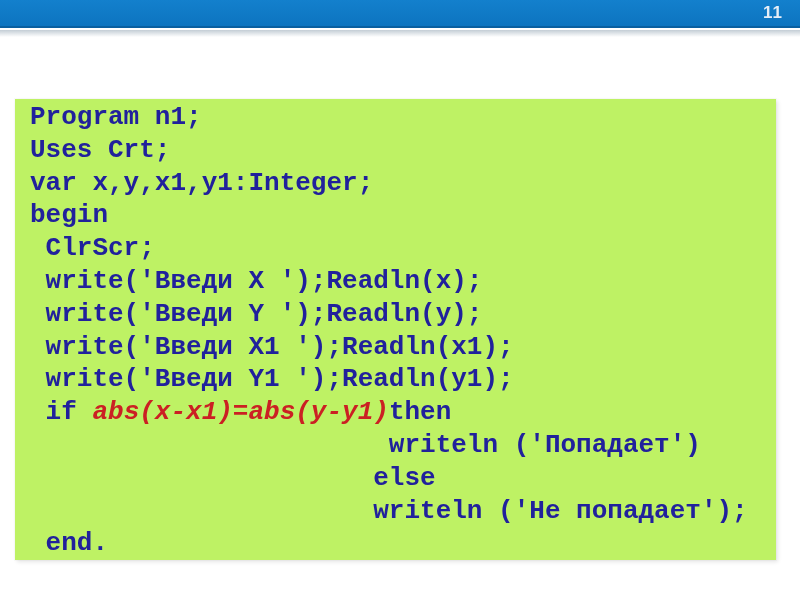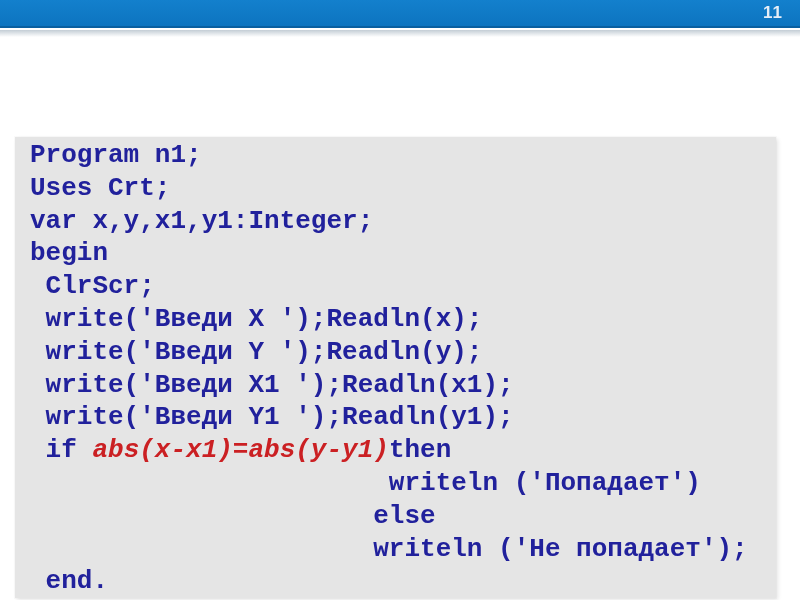--- a/index.html
+++ b/index.html
@@ -24,23 +24,22 @@
   .slide-number {
     position: absolute; top: 3px; right: 17px;
     font-size: 17px; font-weight: bold; color: #e6eef7;
     letter-spacing: 1px;
   }
 
   
   .code-panel {
     position: absolute; left: 15px; top: 99px;
     width: 761px; height: 461px;
-    background: #e5e5e5;
+    background: #bef264;
     box-shadow: 2px 2px 4px rgba(0,0,0,0.10), 0 0 0 1px rgba(0,0,0,0.02);
-    margin-top: 38px;
   }
   .code-block {
     padding: 2px 0 0 15px;
     font-family: "Liberation Mono", "DejaVu Sans Mono", monospace;
     font-weight: bold;
     font-size: 26px;
     line-height: 32.8px;
     white-space: pre;
     color: #21219c;
   }

